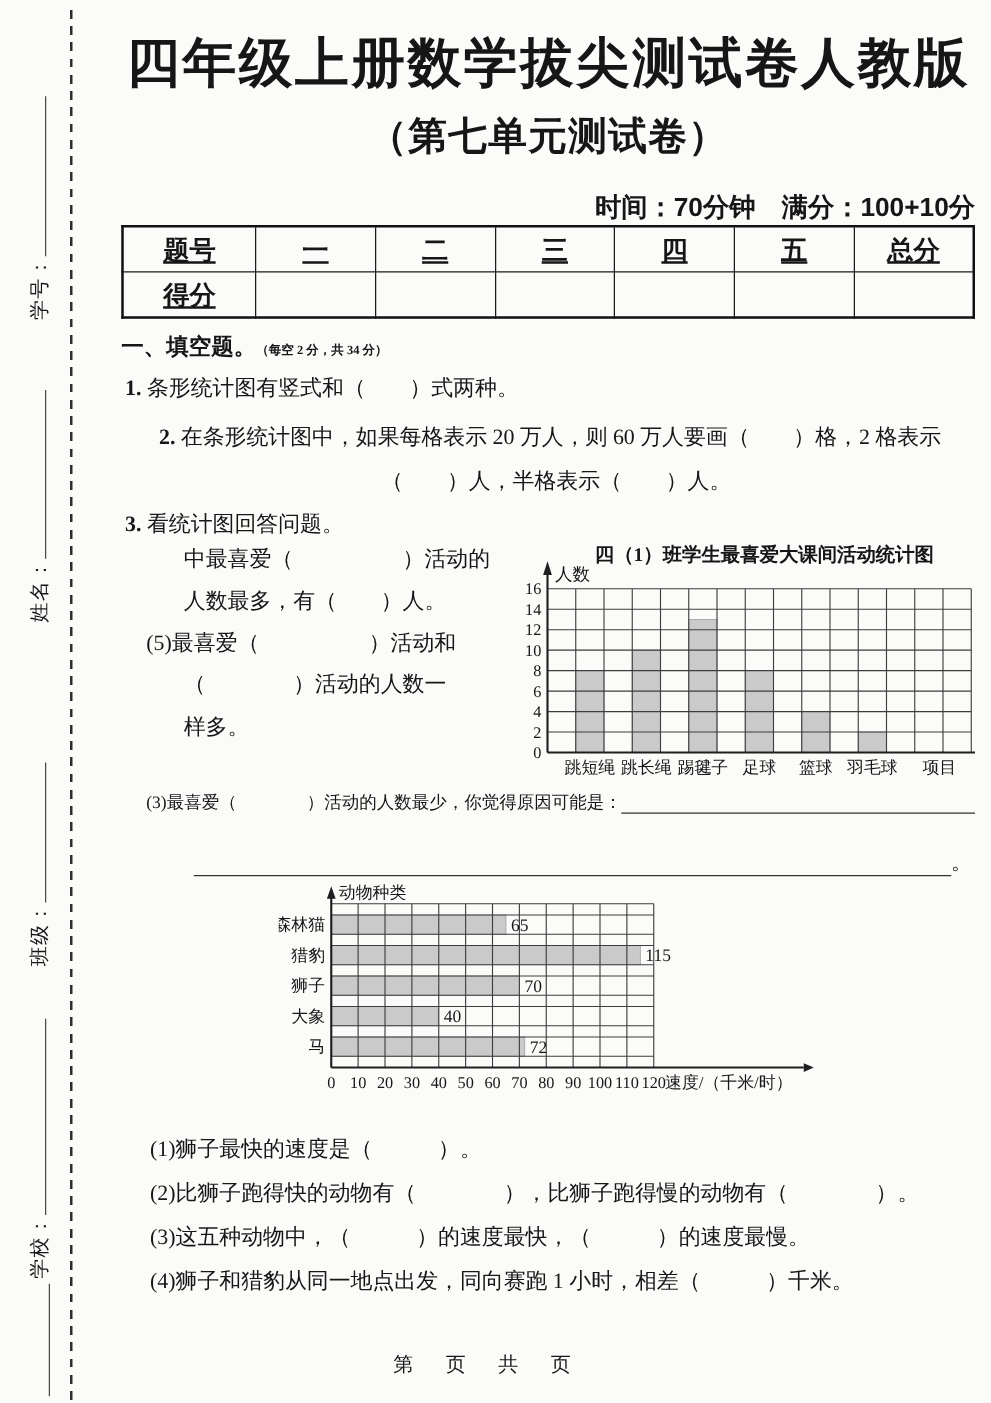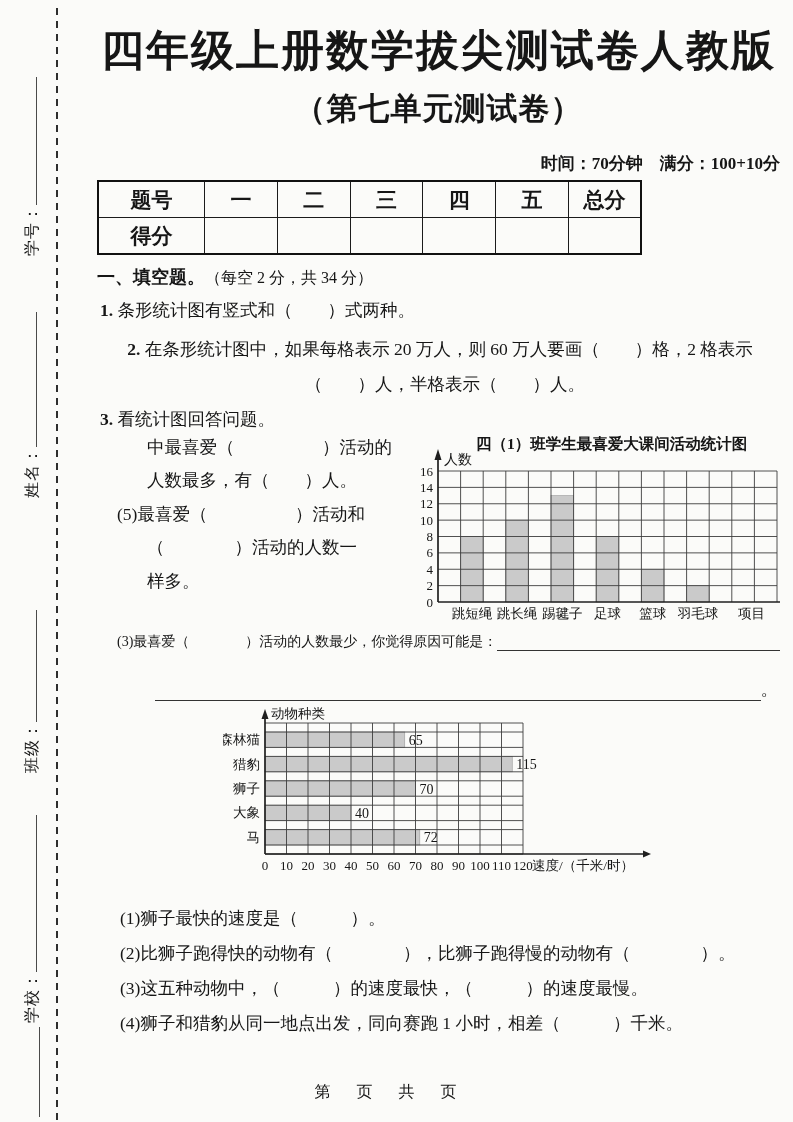--- a/index.html
+++ b/index.html
@@ -14,31 +14,31 @@
   .side-field .blank{display:inline-block;height:14px;border-bottom:1.6px solid #4a4a4a;}
   .side-extra-line{position:absolute;left:39px;top:1027px;height:90px;width:0;border-left:1.6px solid #4a4a4a;}
 
   
   .title{position:absolute;left:97px;width:683px;top:22px;text-align:center;
        font-family:"Liberation Sans","DejaVu Sans",sans-serif;font-weight:bold;font-size:43px;letter-spacing:2px;}
   .subtitle{position:absolute;left:97px;width:683px;top:88px;text-align:center;
        font-family:"Liberation Sans","DejaVu Sans",sans-serif;font-weight:bold;font-size:31px;letter-spacing:1px;}
 
   .content{position:absolute;left:97px;top:152px;width:683px;}
-  .meta{text-align:right;font-family:Liberation Serif, serif;font-weight:600;font-size:17px;height:22px;}
-
-  
-  table.score{border-collapse:collapse;width:545px;margin-top:6px;table-layout:fixed;border:2.5px solid #111;}
+  .meta{text-align:right;font-family:Liberation Sans, sans-serif;font-weight:600;font-size:21px;height:22px;}
+
+  
+  table.score{border-collapse:collapse;width:683px;margin-top:6px;table-layout:fixed;border:2.5px solid #111;text-decoration:underline;}
   table.score td{border:1.6px solid #1b1b1b;height:33px;text-align:center;
        font-family:"Liberation Sans","DejaVu Sans",sans-serif;font-weight:bold;font-size:21px;}
   table.score td.c0{width:103px;}
 
   
   .sec-head{margin-top:10px;font-size:18px;font-weight:bold;}
-  .sec-head .note{font-weight:normal;font-size:16px;}
+  .sec-head .note{font-weight:bold;font-size:10px;}
   .q{font-size:17.5px;}
   .qnum{font-weight:bold;padding-left:3px;}
   .q1{margin-top:9px;}
   .q2{margin-top:10px;line-height:35px;text-align:center;}
   .q2 .l2{padding-left:13px;}
   .q3h{margin-top:5px;}
   .q3-body{margin-top:0;}
   .q3-body .chart1{float:right;margin:2px 0 0 6px;}
   .q3-body .tl{line-height:33.4px;padding-left:20px;white-space:nowrap;}
   .q3-body .ind{padding-left:50px;}

